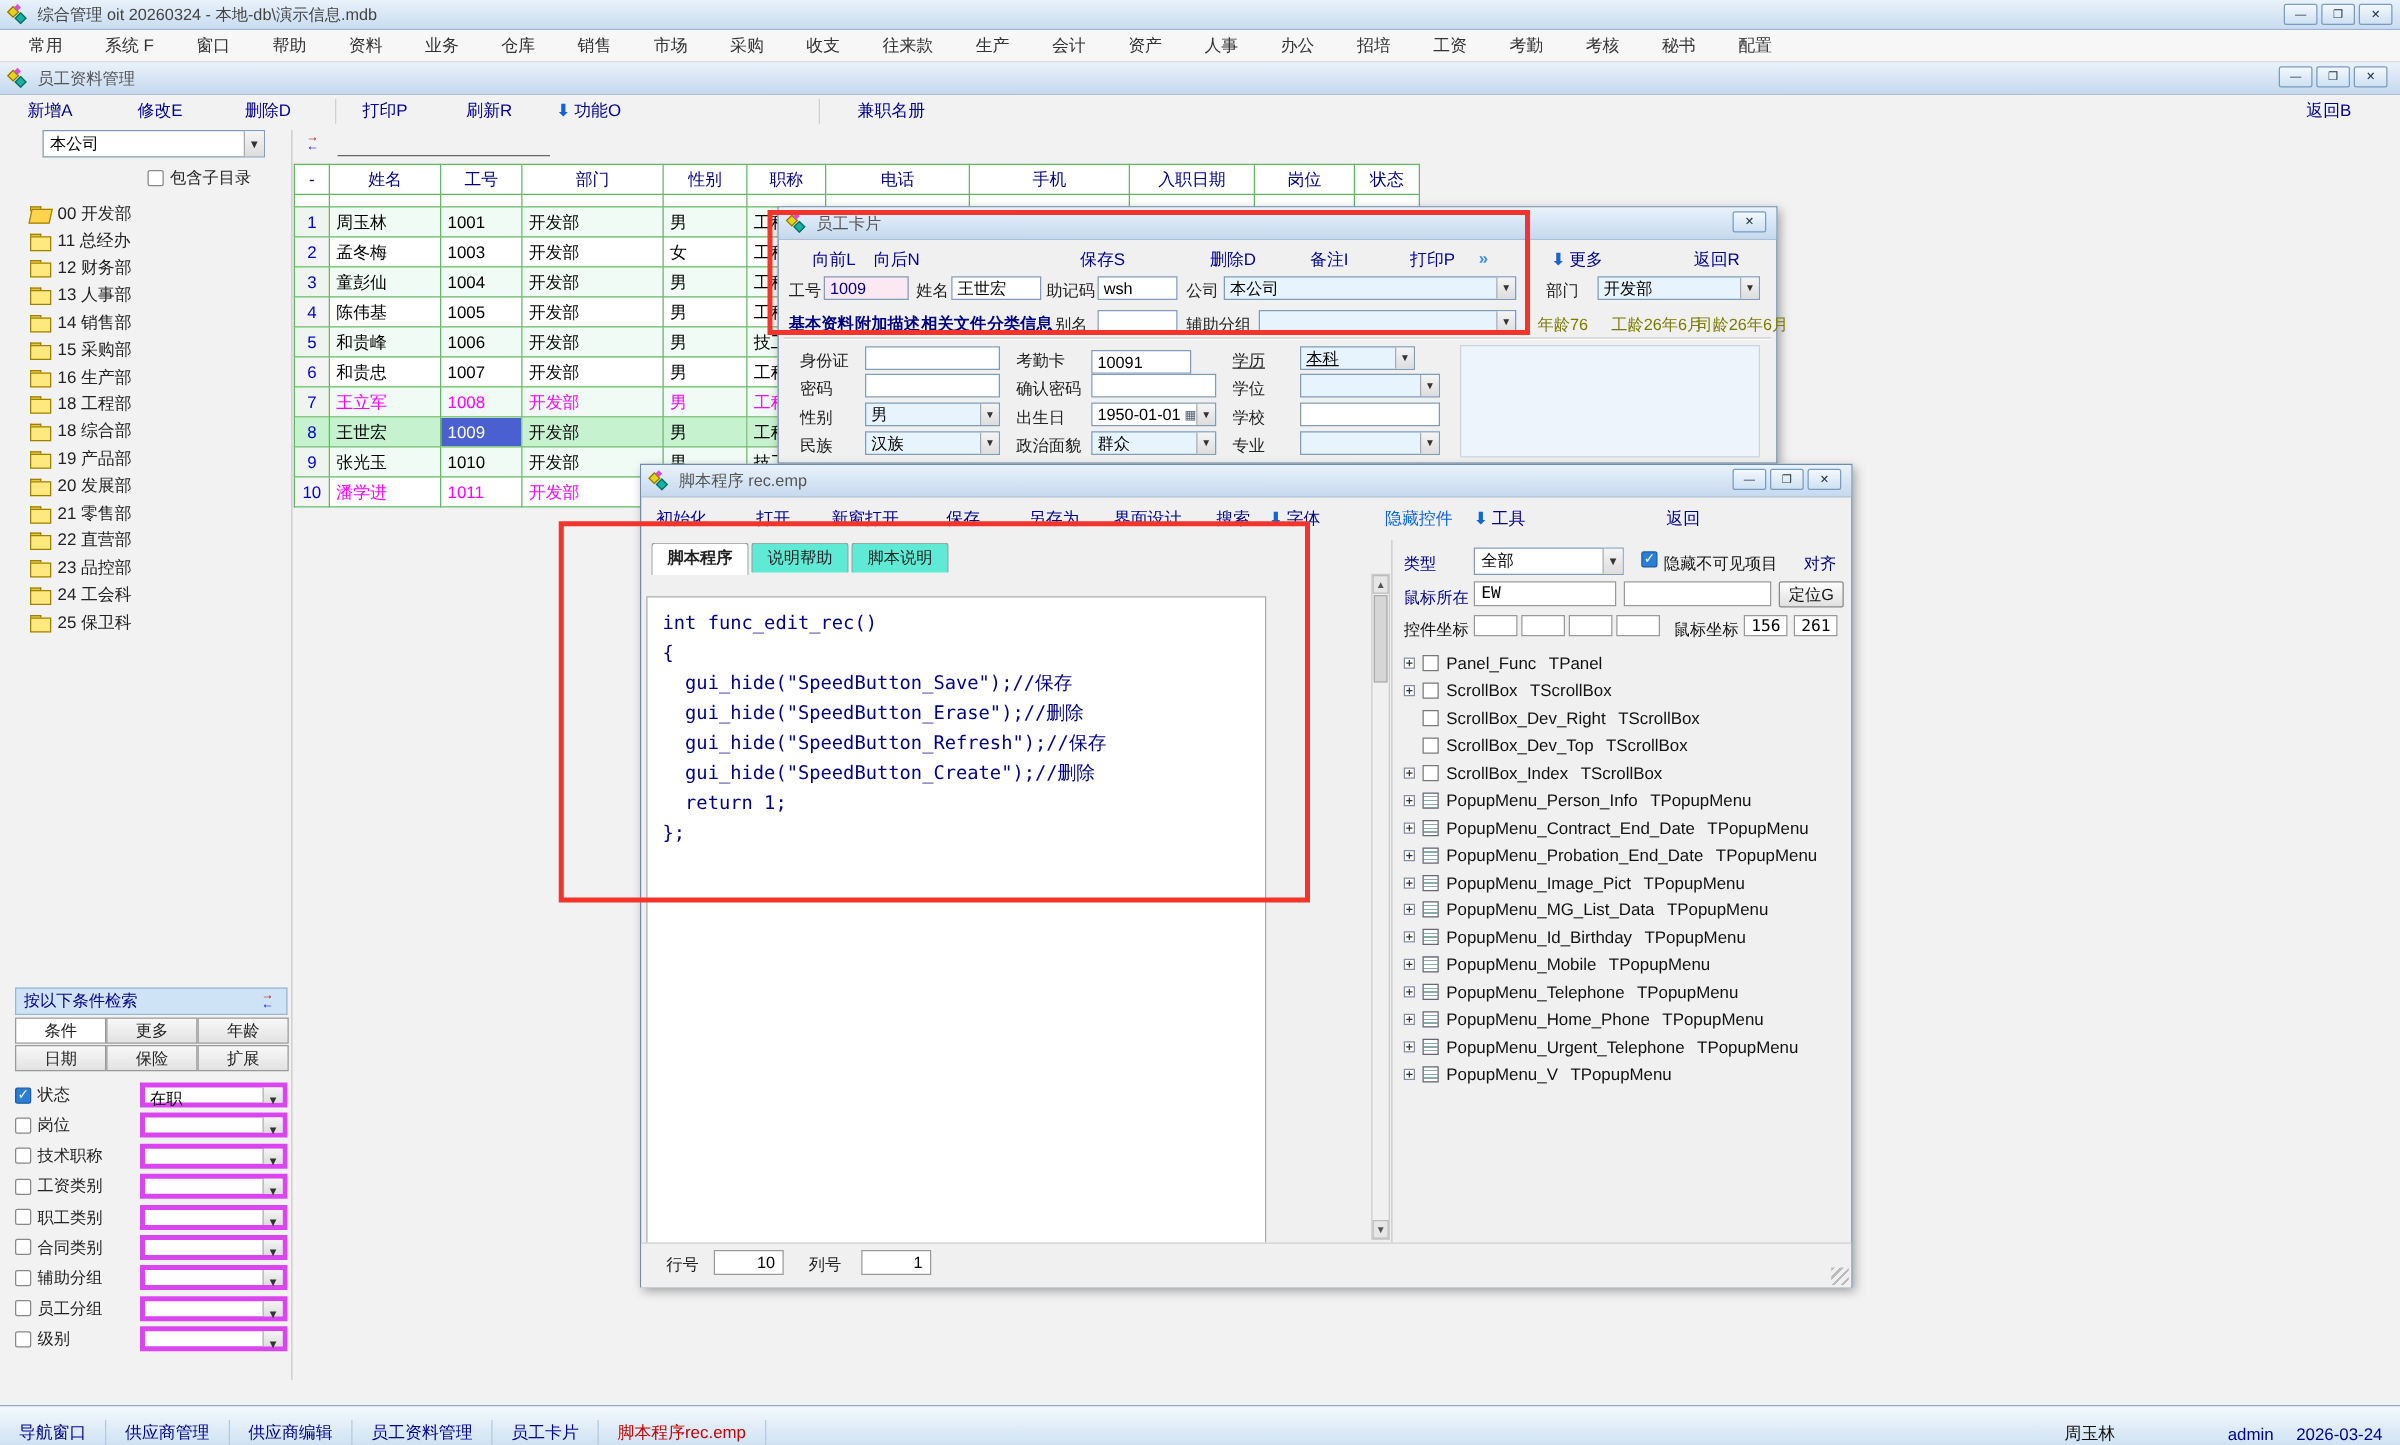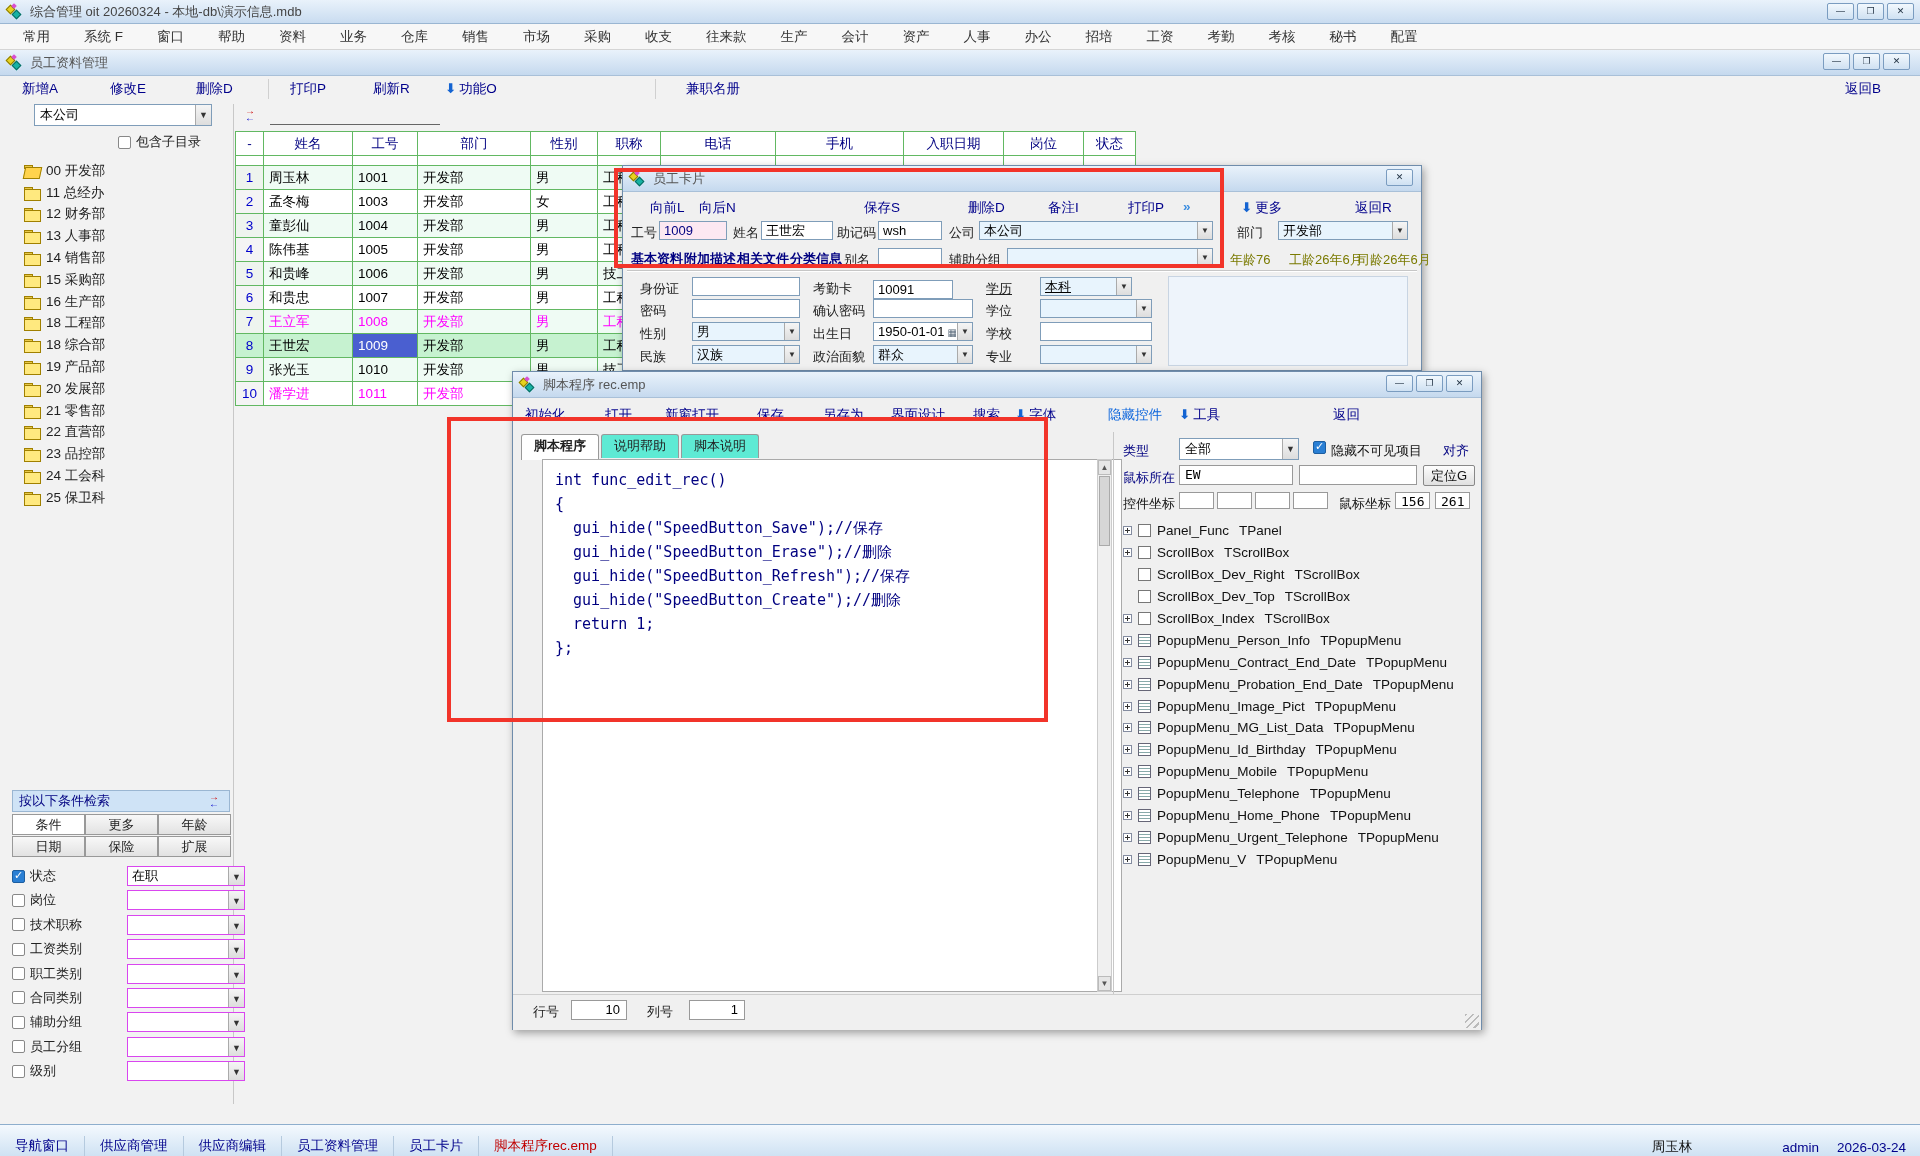--- a/index.html
+++ b/index.html
@@ -80,22 +80,22 @@
   
   .sp-head { position:absolute; left:12px; top:790px; width:218px; height:22px;
     background:#cfe3f6; border:1px solid #9ab6d2; color:#000080; font-size:13px;
     line-height:20px; padding-left:6px; }
   .sp-btn { position:absolute; width:73px; height:21px; background:linear-gradient(#f8f8f8,#e2e2e2);
     border:1px solid #999; font-size:13px; text-align:center; line-height:19px; color:#222; }
   .sp-btn.active { background:#fff; }
   .filters { position:absolute; left:12px; top:866px; width:218px; }
   .frow { display:flex; align-items:center; height:20px; margin-bottom:4.4px; position:relative; }
   .flabel { font-size:13px; color:#222; }
-  .fcombo { position:absolute; left:115px; width:118px; height:20px; background:#fff;
-    border:1px solid #d946ef; font-size:13px; line-height:18px; padding-left:4px; }
+  .fcombo { position:absolute; left:100px; width:118px; height:20px; background:#fff;
+    border:4px solid #d946ef; font-size:13px; line-height:18px; padding-left:4px; }
 
   
   .win { position:absolute; background:#f0f0f0; border:1px solid #6f8cab;
     box-shadow:2px 3px 8px rgba(0,0,0,.35); }
   .win-title { position:absolute; left:0; top:0; right:0; height:26px;
     background:linear-gradient(#e9f2fb,#c5d9ee); border-bottom:1px solid #a9c0d8;
     display:flex; align-items:center; color:#555; font-size:13px; }
   .navlink { position:absolute; color:#00008b; font-size:13.5px; white-space:nowrap; }
   .blue-link { color:#0a64dc; }
 
@@ -731,21 +731,21 @@
     <span class="navlink blue-link" style="left:595px; top:34px;">隐藏控件</span>
     <span class="navlink" style="left:666px; top:34px;"><span class="bluearrow">⬇</span><span>工具</span></span>
     <span class="navlink" style="left:820px; top:34px;">返回</span>
 
     <div class="tabs" style="left:8px; top:62px;">
       <span class="tab active">脚本程序</span>
       <span class="tab">说明帮助</span>
       <span class="tab">脚本说明</span>
     </div>
 
-    <div class="code-area" style="left:4px; top:87px; width:580px; height:533px; padding:8px 12px;margin-left:25px;">
+    <div class="code-area" style="left:4px; top:105px; width:496px; height:533px; padding:8px 12px;">
 
     <div class="code-line">int func_edit_rec()</div>
         <div class="code-line">{</div>
         <div class="code-line">  gui_hide("SpeedButton_Save");//保存</div>
         <div class="code-line">  gui_hide("SpeedButton_Erase");//删除</div>
         <div class="code-line">  gui_hide("SpeedButton_Refresh");//保存</div>
         <div class="code-line">  gui_hide("SpeedButton_Create");//删除</div>
         <div class="code-line"></div>
         <div class="code-line">  return 1;</div>
         <div class="code-line">};</div>

